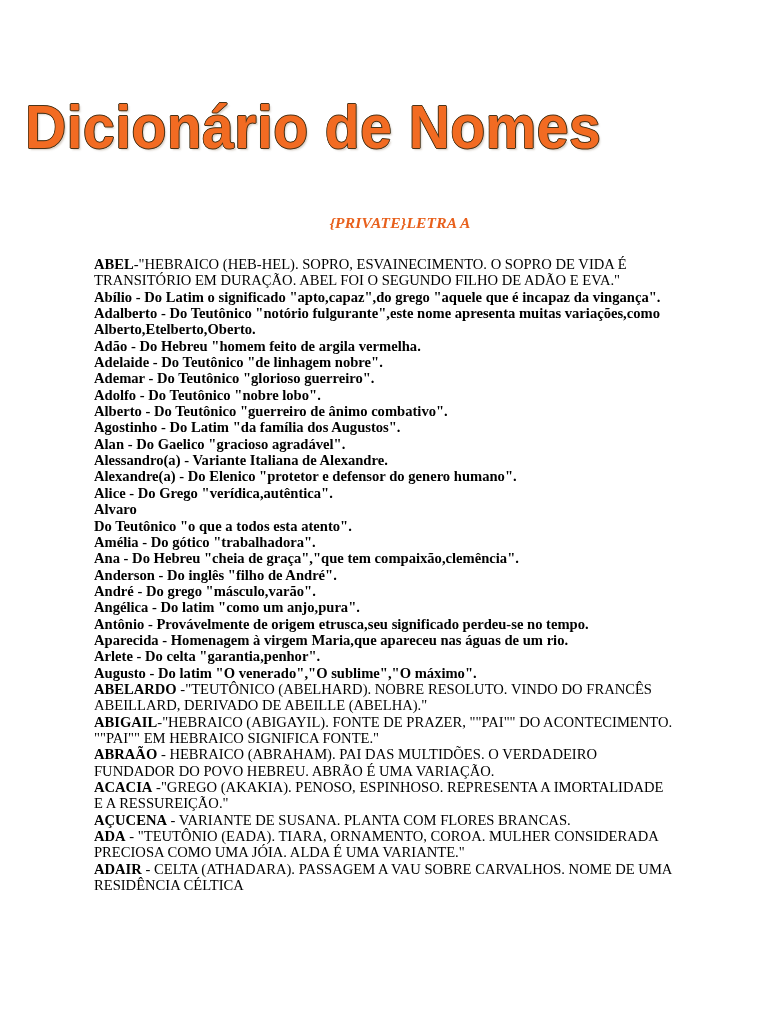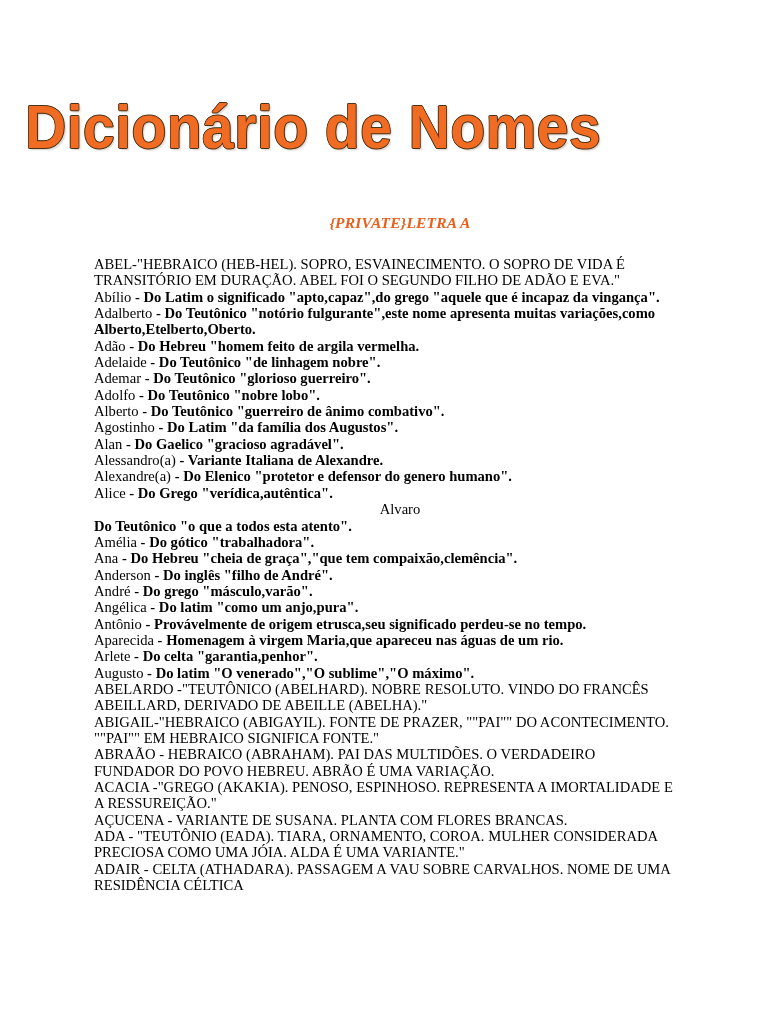--- a/index.html
+++ b/index.html
@@ -78,28 +78,27 @@
     line-height: 16.35px;
     text-align: left;
   }
 
   .entry {
     margin: 0;
     padding: 0;
     text-indent: 0;
   }
   .entry .term {
-    font-weight: 400;
-    text-align: center;
+    font-weight: 700;
   }
   .entry .gloss {
     font-weight: 700;
   }
   
-  .entry.stacked .term { display: block; margin-left: 32px; }
+  .entry.stacked .term { display: block; }
   .entry.stacked .gloss { display: block; }
 
   
   .entry.caps .gloss { font-weight: 400; }
 </style>
 </head>
 <body>
 
 <div class="page">
 

